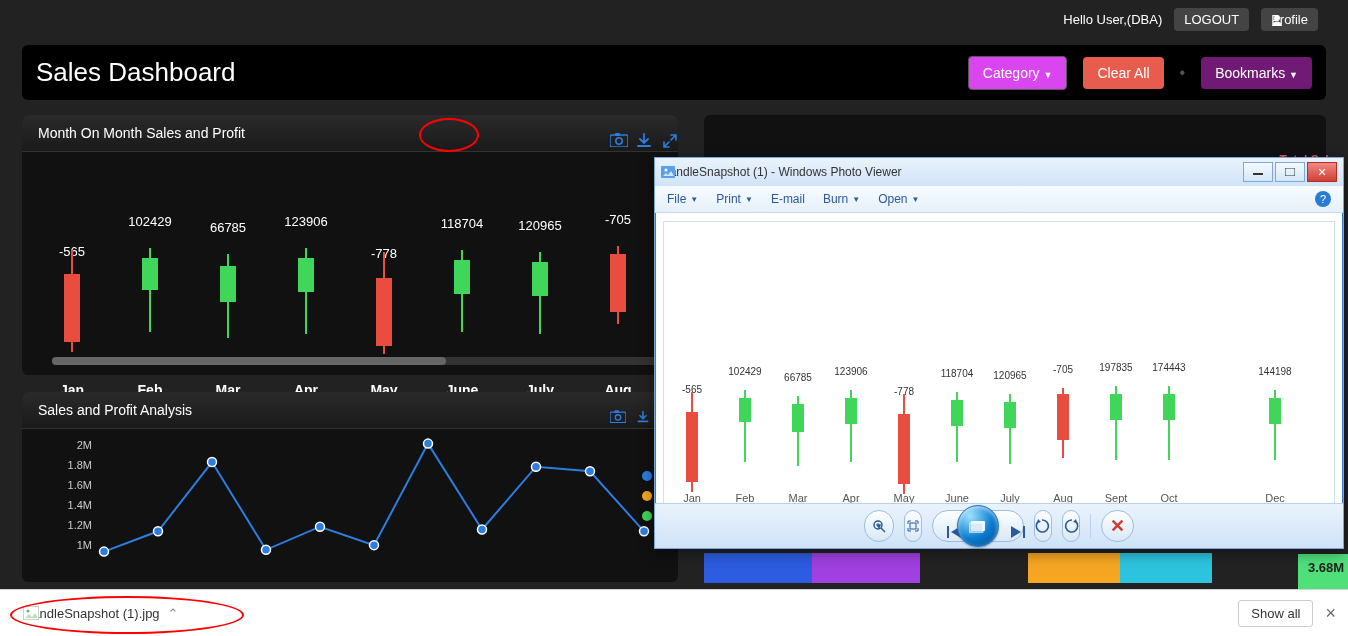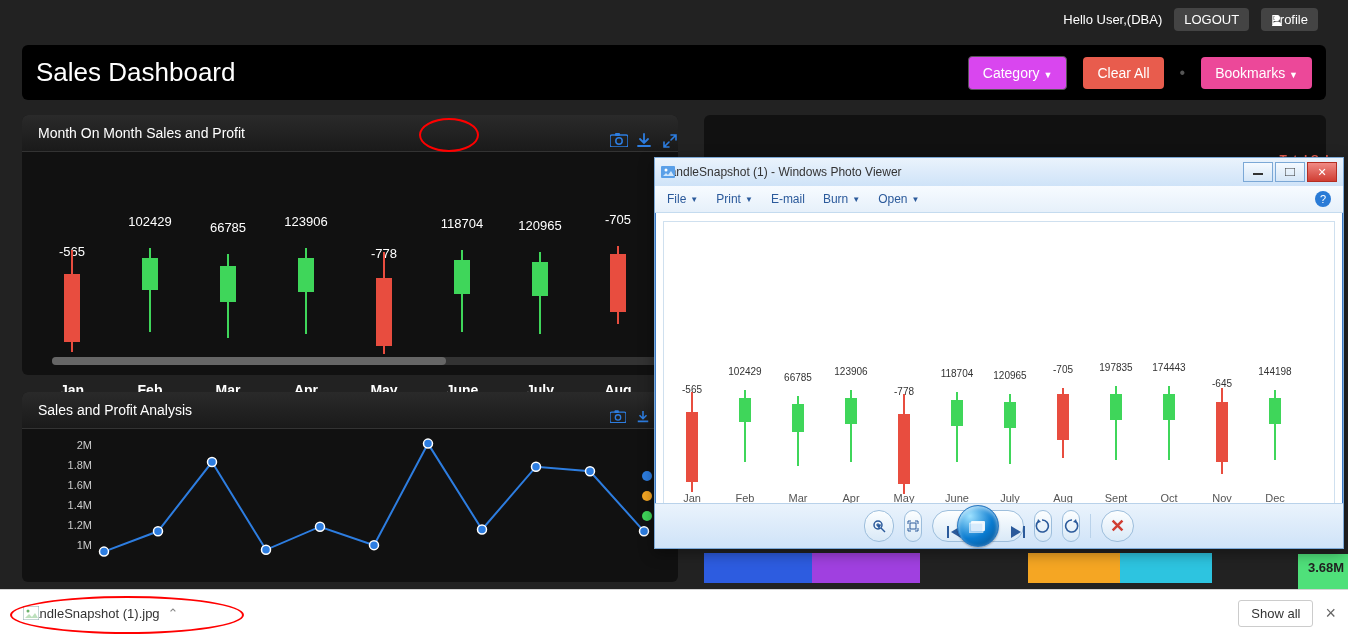--- a/index.html
+++ b/index.html
@@ -7,21 +7,21 @@
   
   .topbar{position:absolute;top:8px;right:30px;display:flex;gap:12px;align-items:center;font-size:13px;}
   .btn-dark{background:#444;border-radius:4px;padding:4px 10px;cursor:pointer;display:flex;align-items:center;gap:4px;}
   
   .title-row{position:absolute;top:45px;left:22px;right:22px;height:55px;display:flex;align-items:center;justify-content:space-between;background:#000;border-radius:6px;padding:0 14px;}
   .title-row h1{font-weight:400;font-size:26px;margin:0;}
   .title-actions{display:flex;align-items:center;gap:16px;}
   .btn{padding:8px 14px;border-radius:4px;cursor:pointer;font-size:14px;}
   .btn-cat{background:#d946ef;border:1px solid #555;}
   .btn-red{background:#e85c4d;}
-  .btn-blue{background:#ec4899;}
+  .btn-blue{background:#701a75;}
   
   .panel{position:absolute;background:#111;border-radius:6px;}
   .panel-hd{display:flex;align-items:center;justify-content:space-between;padding:10px 16px;background:linear-gradient(#2a2a2a,#1a1a1a);border-bottom:1px solid #333;border-radius:6px 6px 0 0;font-size:14px;}
   .panel-tools{display:flex;gap:26px;color:#2d7de0;}
   .panel-tools span{cursor:pointer;}
   .ellipse{position:absolute;border:2px solid red;border-radius:50%;pointer-events:none;}
   
   .candle-area{position:relative;height:210px;padding:10px 10px 0 10px;}
   .candle-col{position:absolute;bottom:0;width:60px;text-align:center;}
   .candle-col .lbl-top{font-size:13px;color:#fff;position:absolute;width:100%;left:0;}
@@ -360,26 +360,20 @@
         <div class="mw" style="top:84px;height:74px;background:#3fd65a;"></div>
         <div class="mb" style="top:92px;height:26px;background:#3fd65a;"></div>
         <div class="mx">Sept</div>
       </div>
       <div class="mini-col" style="left: 485px; height: 200px;">
         <div class="mt" style="top:60px;">174443</div>
         <div class="mw" style="top:84px;height:74px;background:#3fd65a;"></div>
         <div class="mb" style="top:92px;height:26px;background:#3fd65a;"></div>
         <div class="mx">Oct</div>
       </div>
-      <div class="mini-col" style="left: 538px; height: 200px;">
-        <div class="mt" style="top:76px;">-645</div>
-        <div class="mw" style="top:86px;height:86px;background:#e84d3f;"></div>
-        <div class="mb" style="top:100px;height:60px;background:#e84d3f;"></div>
-        <div class="mx">Nov</div>
-      </div>
       <div class="mini-col" style="left: 591px; height: 200px;">
         <div class="mt" style="top:64px;">144198</div>
         <div class="mw" style="top:88px;height:70px;background:#3fd65a;"></div>
         <div class="mb" style="top:96px;height:26px;background:#3fd65a;"></div>
         <div class="mx">Dec</div>
       </div>
     </div>
   <div class="viewer-toolbar">
     <div class="pill">
       <svg width="14" height="14" viewBox="0 0 14 14">

